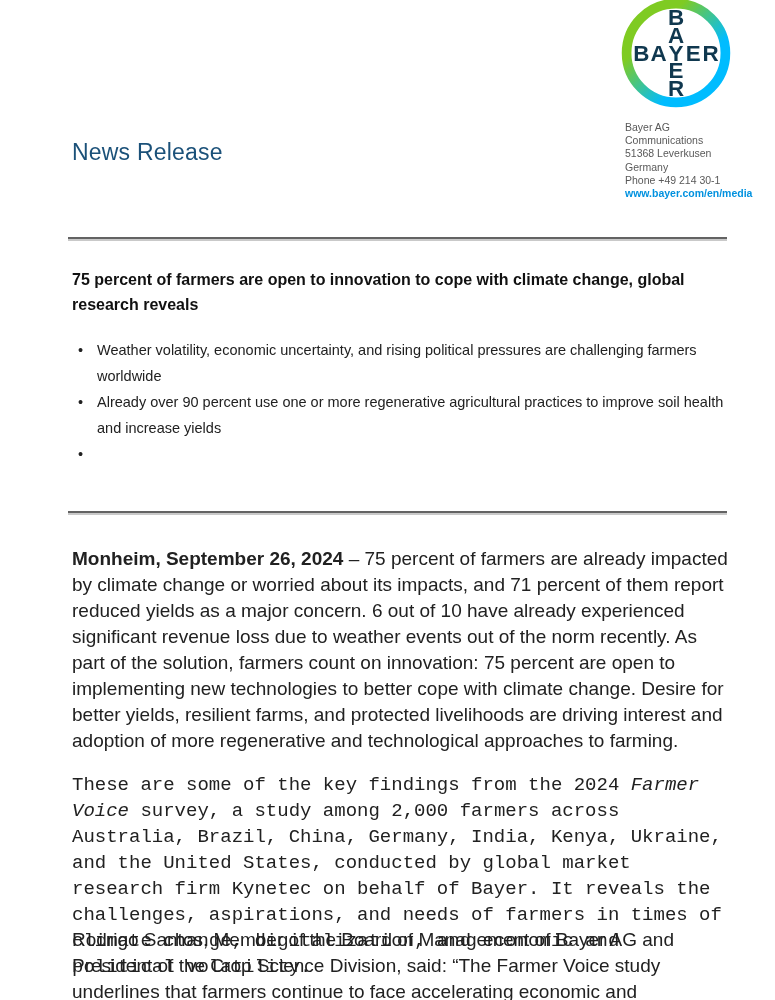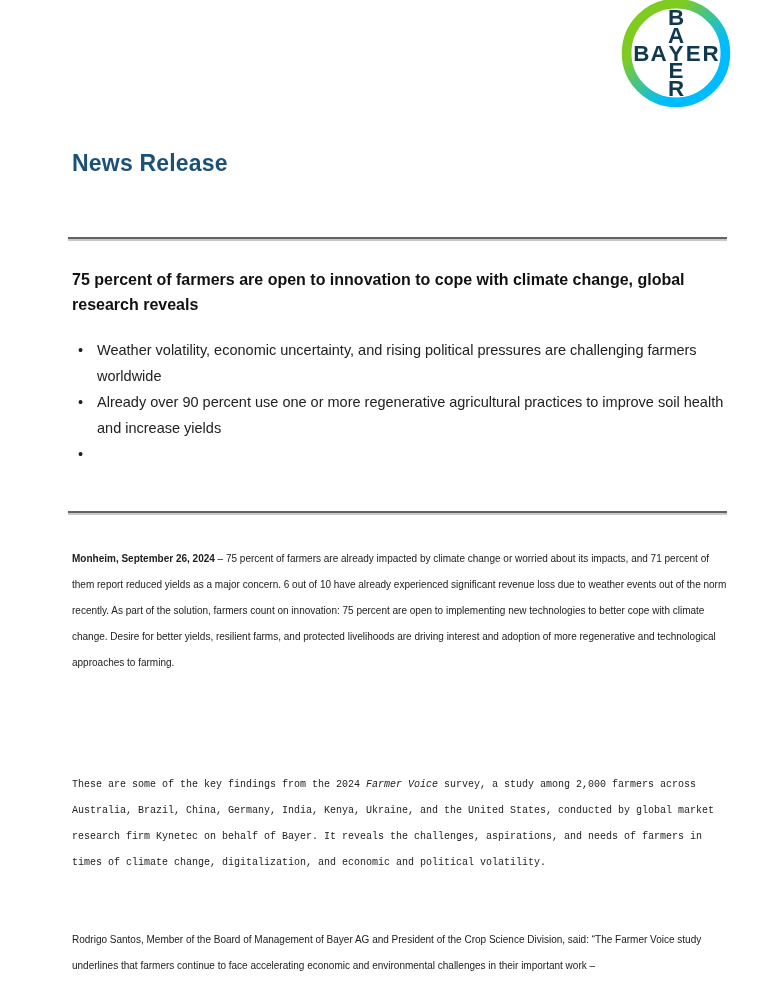--- a/index.html
+++ b/index.html
@@ -28,23 +28,23 @@
   .logo text {
     font-family: "Liberation Sans", sans-serif;
     font-weight: bold;
     fill: #10384f;
   }
 
   
   .news-release {
     position: absolute;
     left: 72px;
-    top: 150px;
+    top: 139px;
     font-size: 23px;
-    font-weight: bold;
+    font-weight: normal;
     color: #1b5179;
     letter-spacing: 0.2px;
   }
 
   
   .contact {
     position: absolute;
     left: 625px;
     top: 121px;
     font-size: 10.5px;
@@ -102,21 +102,21 @@
     position: absolute;
     left: 6px;
     top: 0;
   }
 
   
   .para {
     position: absolute;
     left: 72px;
     width: 656px;
-    font-size: 10px;
+    font-size: 19px;
     line-height: 26px;
     color: #212121;
   }
   .para-1 { top: 546px; }
   .para-2 { top: 772px; font-family: Liberation Mono, monospace; }
   .para-3 { top: 927px; }
   .lead { font-weight: bold; }
   .it { font-style: italic; }
 </style>
 </head>
@@ -144,20 +144,28 @@
     <g font-size="22" text-anchor="middle">
       <text x="54" y="26.5">B</text>
       <text x="54" y="44">A</text>
       <text x="54" y="79">E</text>
       <text x="54" y="96.5">R</text>
     </g>
   </svg>
 
   <div class="news-release">News Release</div>
 
+  <div class="contact">
+    <div>Bayer AG</div>
+    <div>Communications</div>
+    <div>51368 Leverkusen</div>
+    <div>Germany</div>
+    <div>Phone +49 214 30-1</div>
+    <a href="#" class="contact-link">www.bayer.com/en/media</a>
+  </div>
 
   <div class="rule rule-1"></div>
 
   <div class="headline">75 percent of farmers are open to innovation to cope with climate change, global research reveals</div>
 
   <ul class="bullets">
     <li>
       <span class="dot">•</span>
       <span>Weather volatility, economic uncertainty, and rising political pressures are challenging farmers worldwide</span>
     </li>

